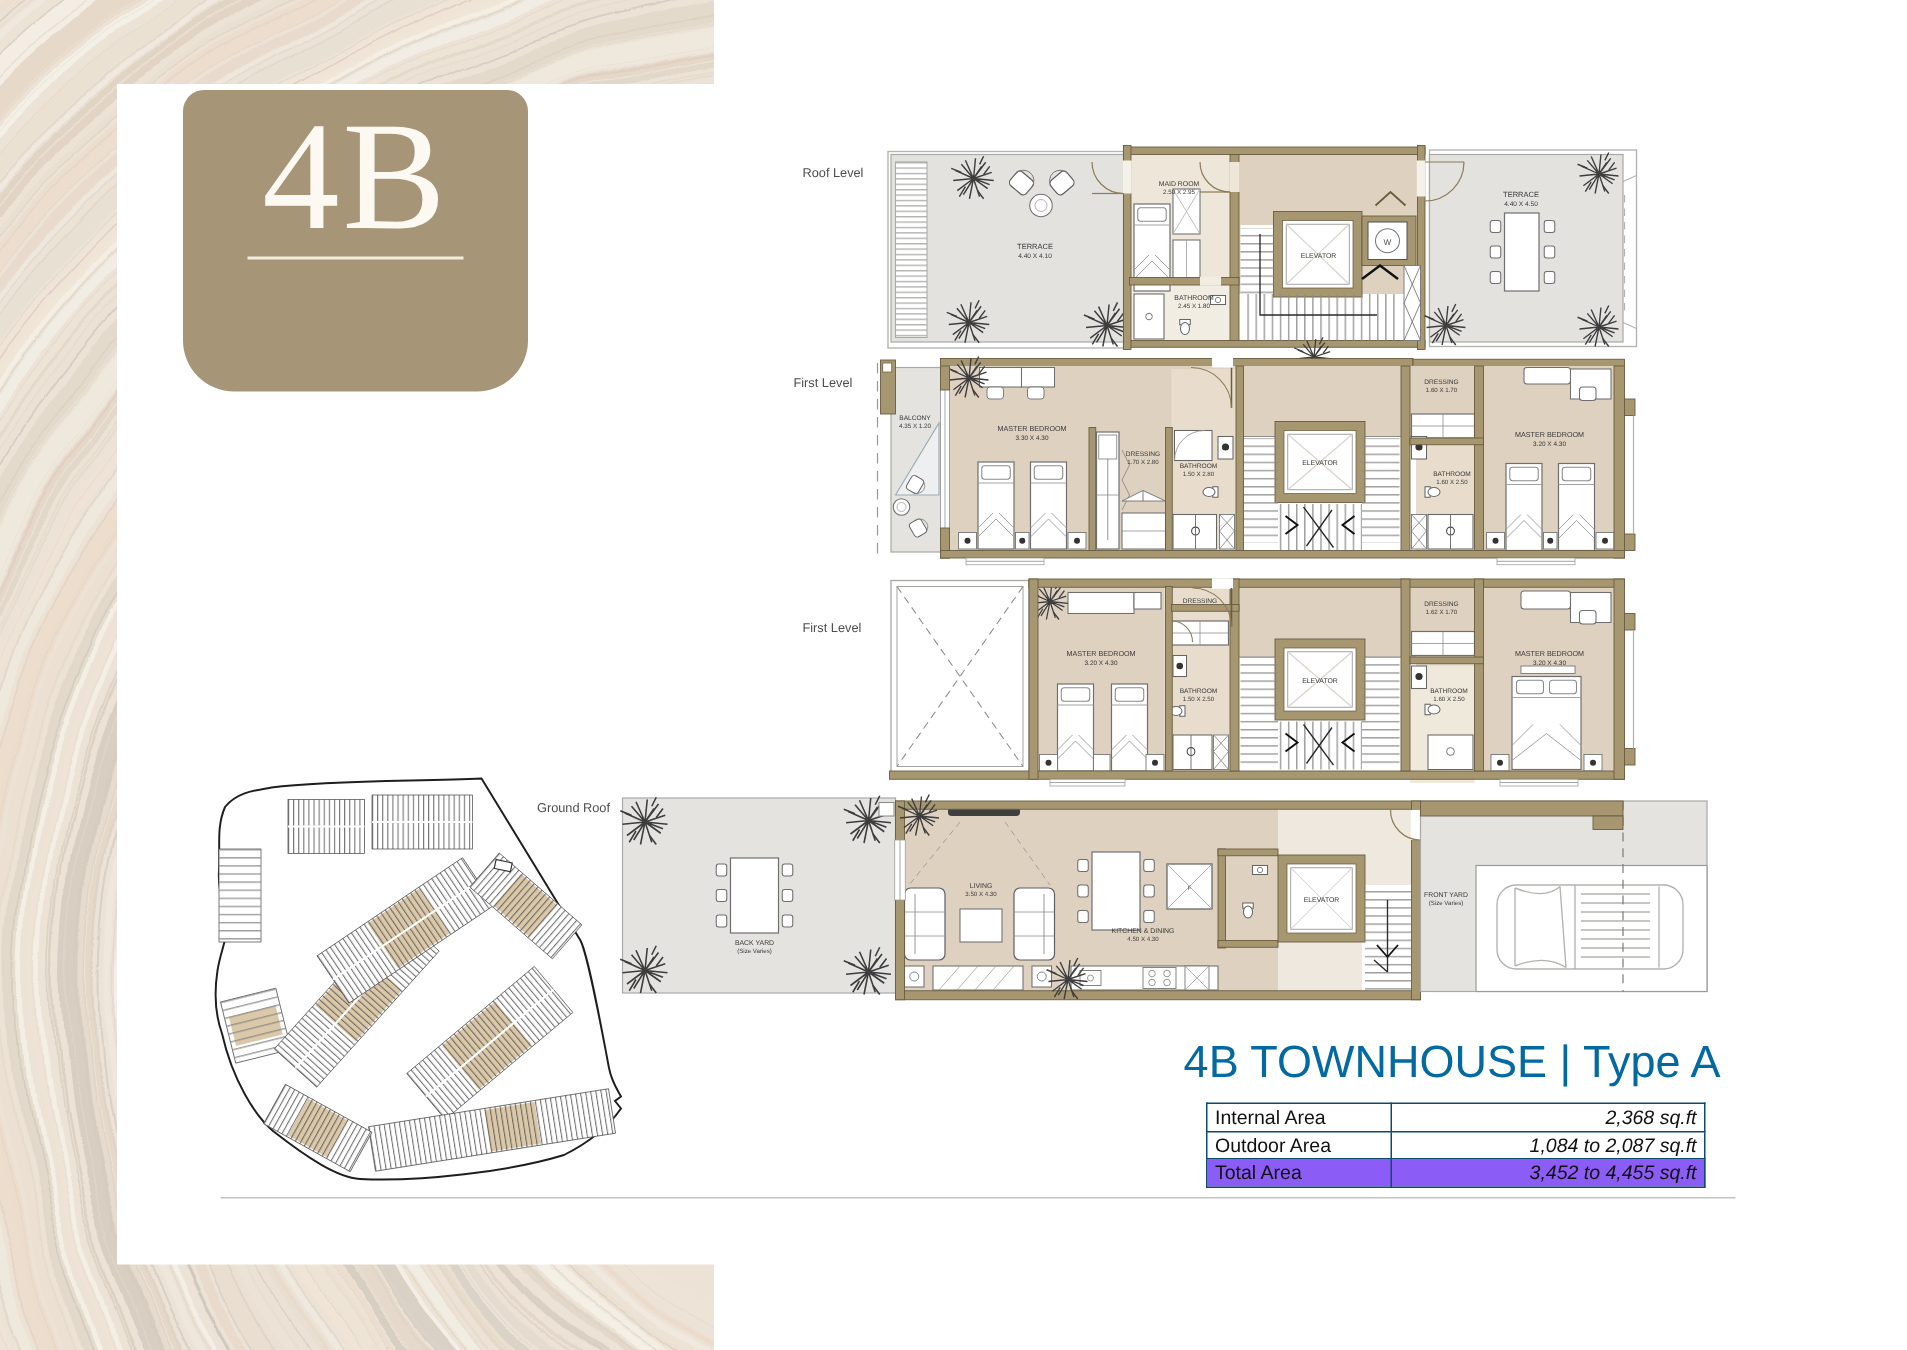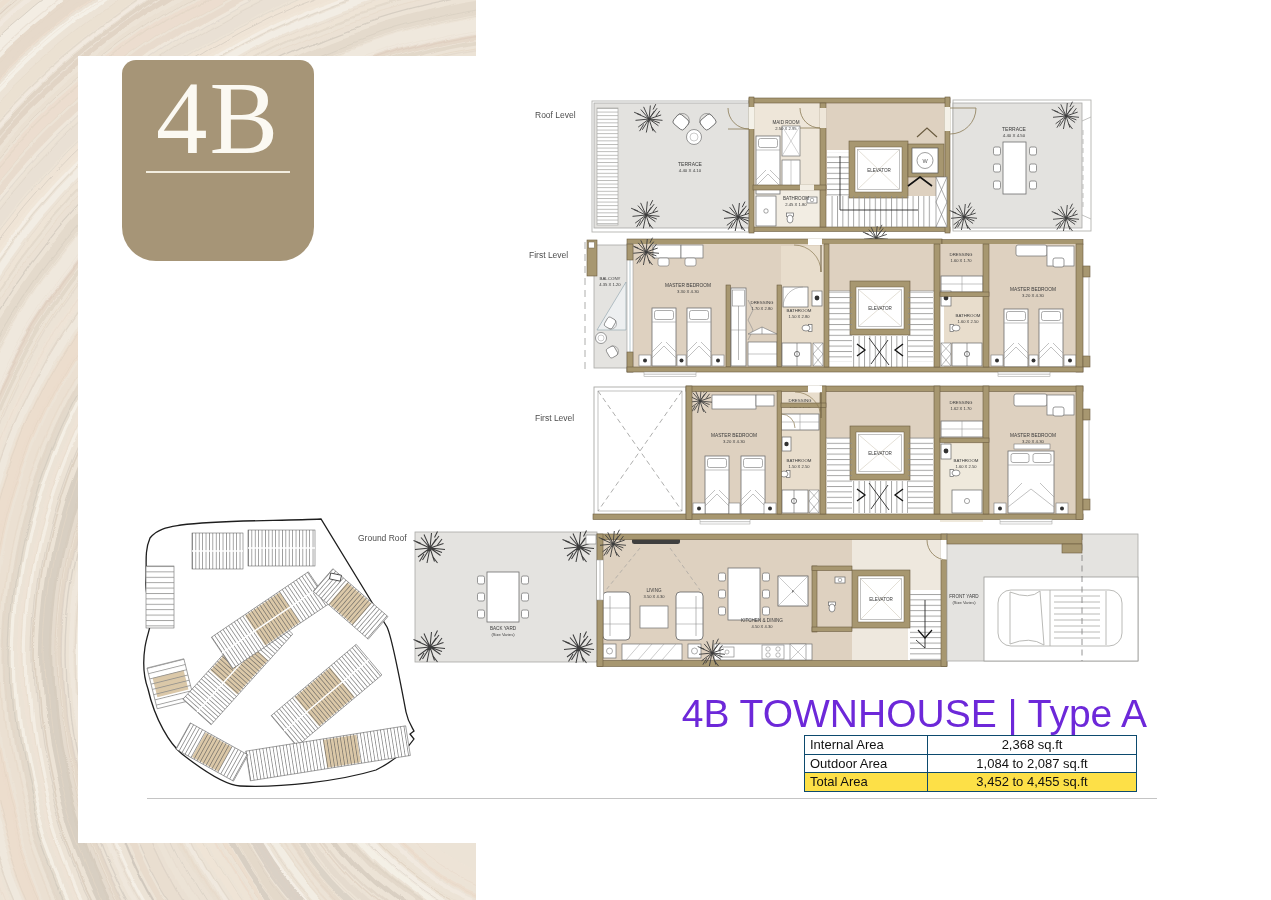--- a/index.html
+++ b/index.html
@@ -1,33 +1,33 @@
 <!DOCTYPE html>
 <html><head>
 <meta charset="utf-8">
 <style>
   html,body{margin:0;padding:0;background:#fff;}
   #page{position:relative;width:1271px;height:900px;overflow:hidden;background:#fff;
         font-family:"Liberation Sans",sans-serif;}
   #whitecover{position:absolute;left:78px;top:56px;width:1193px;height:787px;background:#fff;}
-  #badge{position:absolute;left:122px;top:60px;width:192px;height:201px;background:#a69577;
+  #badge{position:absolute;left:122px;top:60px;width:230px;height:201px;background:#a69577;
          border-radius:14px 14px 34px 34px;text-align:center;color:#fbf9f2;}
   #badge .b4{font-family:"Liberation Serif",serif;font-weight:400;font-size:103px;line-height:1;
              margin-top:7px;letter-spacing:2px;}
   #badge .hr{width:144px;height:2px;background:#f2eddf;margin:1px auto 0 auto;}
   #badge .ta{font-size:38px;font-weight:400;margin-top:15px;letter-spacing:1px;color:#f8f5ec;}
   .lvl{position:absolute;font-size:8.5px;color:#4d4d4d;}
-  #title{position:absolute;top:692px;left:647px;width:500px;text-align:right;font-size:39px;
-         color:#6d28d9;letter-spacing:0px;}
+  #title{position:absolute;top:692px;left:647px;width:500px;text-align:right;font-size:30px;
+         color:#0369a1;letter-spacing:0px;}
   #areas{position:absolute;left:804px;top:735px;width:333px;border-collapse:collapse;
          font-size:13px;color:#111;}
   #areas td{border:1px solid #0c4a6e;height:17.5px;padding:0 5px;}
   #areas td.l{width:112px;text-align:left;}
-  #areas td.r{text-align:center;}
-  #areas tr.tot td{background:#fde047;}
+  #areas td.r{text-align:right;font-style:italic;}
+  #areas tr.tot td{background:#8b5cf6;}
   #rule{position:absolute;left:147px;top:798px;width:1010px;height:1px;background:#c4c4c4;}
 </style>
 </head>
 <body>
 <div id="page">
 
   <svg width="476" height="900" viewBox="0 0 476 900" style="position:absolute;left:0;top:0">
     <defs>
       <filter id="wob" x="-10%" y="-10%" width="120%" height="120%">
         <feTurbulence type="fractalNoise" baseFrequency="0.011 0.007" numOctaves="2" seed="8" result="n"></feTurbulence>

